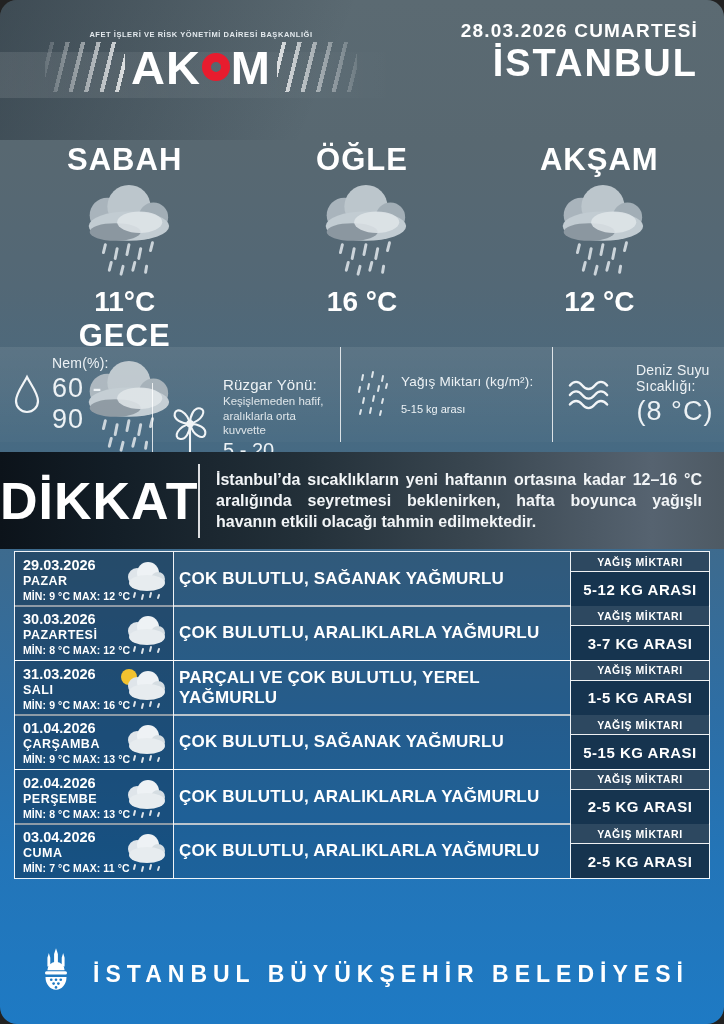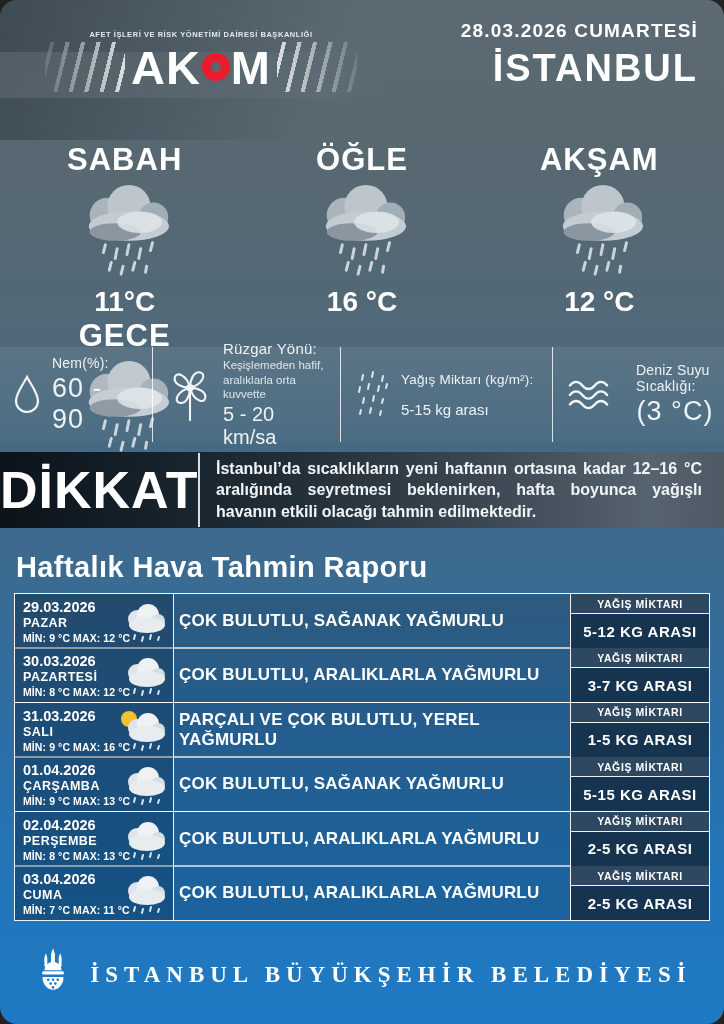--- a/index.html
+++ b/index.html
@@ -20,48 +20,48 @@
   .agency{ font-size:7.5px; font-weight:700; letter-spacing:.55px; color:#e3e9ed; margin-bottom:3px; white-space:nowrap;}
   .logo-row{ display:flex; align-items:center; justify-content:center; gap:6px;}
   .stripes{ width:80px; height:50px;
     background:repeating-linear-gradient(104deg, rgba(255,255,255,0) 0 5px, rgba(255,255,255,.8) 5px 9px, rgba(255,255,255,0) 9px 15px);}
   .stripes.left{ -webkit-mask:linear-gradient(90deg, rgba(0,0,0,.15), #000); mask:linear-gradient(90deg, rgba(0,0,0,.15), #000);}
   .stripes.right{ -webkit-mask:linear-gradient(270deg, rgba(0,0,0,.15), #000); mask:linear-gradient(270deg, rgba(0,0,0,.15), #000);}
   .akom{ display:flex; align-items:center; font-weight:900; font-size:47px; letter-spacing:1px; line-height:1; color:#fff;}
   .o-ring{ width:28px; height:28px; border:9.5px solid #e81c2e; border-radius:50%; display:inline-block; margin:0 1px;}
   .header-right{ position:absolute; right:26px; top:20px; text-align:right;}
   .date{ font-size:19px; font-weight:800; letter-spacing:1.2px;}
-  .city{ font-size:38px; font-weight:800; letter-spacing:2px; margin-top:5px;}
+  .city{ font-size:38px; font-weight:800; letter-spacing:2px; }
 
   
   .dayparts{ position:absolute; top:142px; left:6px; right:6px; display:grid; grid-template-columns:repeat(3,1fr); z-index:2;}
   .daypart{ text-align:center;}
   .dp-label{ font-size:31px; font-weight:800; letter-spacing:1px;}
   .dp-icon svg{ width:120px; height:102px; margin-top:2px;}
   .dp-temp{ font-size:28px; font-weight:800;}
 
   
   .metrics{ position:absolute; top:347px; left:0; right:0; height:95px; display:flex; z-index:2;
     background:linear-gradient(180deg, rgba(255,255,255,.08), rgba(255,255,255,.02));}
   .metric{ display:flex; align-items:center; gap:10px; padding:0 10px 0 14px; height:100%;}
   .metric + .metric{ border-left:1.5px solid rgba(255,255,255,.8);}
-  .m1{ width:152px;padding-left:12px;} .m2{ width:188px;} .m3{ width:212px;} .m4{ flex:1;gap:25px;}
+  .m1{ width:152px;padding-left:12px;} .m2{ width:188px;margin-top:36px;} .m3{ width:212px;} .m4{ flex:1;gap:25px;}
   .metric .txt{ color:#edf2f5;}
   .m-label{ font-size:14px; font-weight:500; letter-spacing:.2px;}
   .m-big{ font-size:27px; font-weight:400; letter-spacing:1px; margin-top:2px;}
   .m2 .m-label{ font-size:15px;}
   .m-desc{ font-size:11.5px; line-height:1.25; white-space:pre-line; margin-top:1px; color:#dfe6ea;}
   .m-mid{ font-size:20px; font-weight:500; margin-top:1px;}
   .m3 .m-label{ font-size:13.5px;}
-  .m-small{ font-size:15px; font-weight:500; margin-top:14px;}
+  .m-small{ font-size:11px; font-weight:500; margin-top:14px;}
   .m4 .m-big{ text-align:center;}
   .metric svg{ flex:none;}
 
   
-  .alert{ position:absolute; top:452px; left:0; right:0; height:76px; display:flex; align-items:center; z-index:2;
+  .alert{ position:absolute; top:452px; left:0; right:0; height:97px; display:flex; align-items:center; z-index:2;
     background:linear-gradient(90deg,#0c131a 0%,#131e27 16%,#233039 42%,#3a4751 66%,#566370 90%,#4e5a64 100%);}
   .alert-title{ width:198px; text-align:center; font-size:52px; font-weight:900; letter-spacing:1px;}
   .alert-sep{ width:2px; height:74px; background:rgba(255,255,255,.85); flex:none;}
   .alert-text{ flex:1; padding:0 22px 0 16px; font-size:16px; font-weight:700; line-height:1.32; text-align:justify; color:#f2f5f7;}
 
   
   .weekly{ position:absolute; top:551px; left:14px; right:14px; z-index:2;}
   .weekly h2{ font-size:29px; font-weight:800; letter-spacing:.4px; margin:0 0 9px 2px;}
   .wrow{ display:grid; grid-template-columns:158px 1fr 138px; height:56px; border:1.6px solid rgba(255,255,255,.92); margin-top:-1.6px;}
   .wrow:first-of-type{ margin-top:0;}
@@ -74,21 +74,21 @@
   .wicon[data-icon="sun-rain"] .sun{ display:inline;}
   .wdesc{ background:rgba(8,31,54,.22); border-left:1.6px solid rgba(255,255,255,.92); border-right:1.6px solid rgba(255,255,255,.92);
     display:flex; align-items:center; padding-left:5px; font-size:17px; font-weight:800; letter-spacing:.2px;}
   .wamount{ display:flex; flex-direction:column; background:#16344f;}
   .wamount .head{ height:20px; display:flex; align-items:center; justify-content:center; font-size:10.5px; font-weight:800;
     letter-spacing:.6px; border-bottom:1.6px solid rgba(255,255,255,.92); background:rgba(255,255,255,.10);}
   .wamount .val{ flex:1; display:flex; align-items:center; justify-content:center; font-size:15px; font-weight:800; letter-spacing:.5px;}
 
   
   .footer{ position:absolute; left:0; right:0; bottom:0; height:99px; display:flex; align-items:center; justify-content:center; gap:16px; z-index:2;}
-  .org{ font-size:23px; font-weight:800; letter-spacing:6px; white-space:nowrap;font-family:Liberation Serif, serif;}
+  .org{ font-size:23px; font-weight:800; letter-spacing:6px; white-space:nowrap;}
   .ibb-logo svg{ width:42px; height:54px; display:block;}
 </style>
 </head>
 <body>
 
 <svg width="0" height="0" style="position:absolute">
   <defs>
     <g id="bigRainCloud">
       <circle cx="42" cy="36" r="18" fill="#a9b4bc"></circle>
       <circle cx="64" cy="27" r="22" fill="#bcc6cc"></circle>
@@ -229,33 +229,32 @@
     <div class="metric m4">
       <svg width="44" height="36" viewBox="0 0 46 34">
         <g fill="none" stroke="#f2f5f7" stroke-width="2.4" stroke-linecap="round">
           <path d="M3 7 c4 -5 9 -5 13 0 c4 5 9 5 13 0 c4 -5 9 -5 13 0"></path>
           <path d="M3 17 c4 -5 9 -5 13 0 c4 5 9 5 13 0 c4 -5 9 -5 13 0"></path>
           <path d="M3 27 c4 -5 9 -5 13 0 c4 5 9 5 13 0 c4 -5 9 -5 13 0"></path>
         </g>
       </svg>
       <div class="txt">
         <div class="m-label">Deniz Suyu Sıcaklığı:</div>
-        <div class="m-big">(3 °C)</div>
+        <div class="m-big">(8 °C)</div>
       </div>
     </div>
   </div>
 
   <div class="alert">
     <div class="alert-title">DİKKAT</div>
     <div class="alert-sep"></div>
     <p class="alert-text">İstanbul’da sıcaklıkların yeni haftanın ortasına kadar 12–16 °C aralığında seyretmesi beklenirken, hafta boyunca yağışlı havanın etkili olacağı tahmin edilmektedir.</p>
   </div>
 
   <div class="weekly">
-    <h2>Haftalık Hava Tahmin Raporu</h2>
     <div class="wtable">
 
         <div class="wrow">
           <div class="wdate">
             <div class="d">29.03.2026</div>
             <div class="day">PAZAR</div>
             <div class="mm">MİN: 9 °C MAX: 12 °C</div>
             <div class="wicon" data-icon="rain">
               <svg viewBox="0 0 54 42" width="54" height="42">
                 <circle class="sun" cx="13" cy="9" r="8" fill="#f2c230"></circle>

